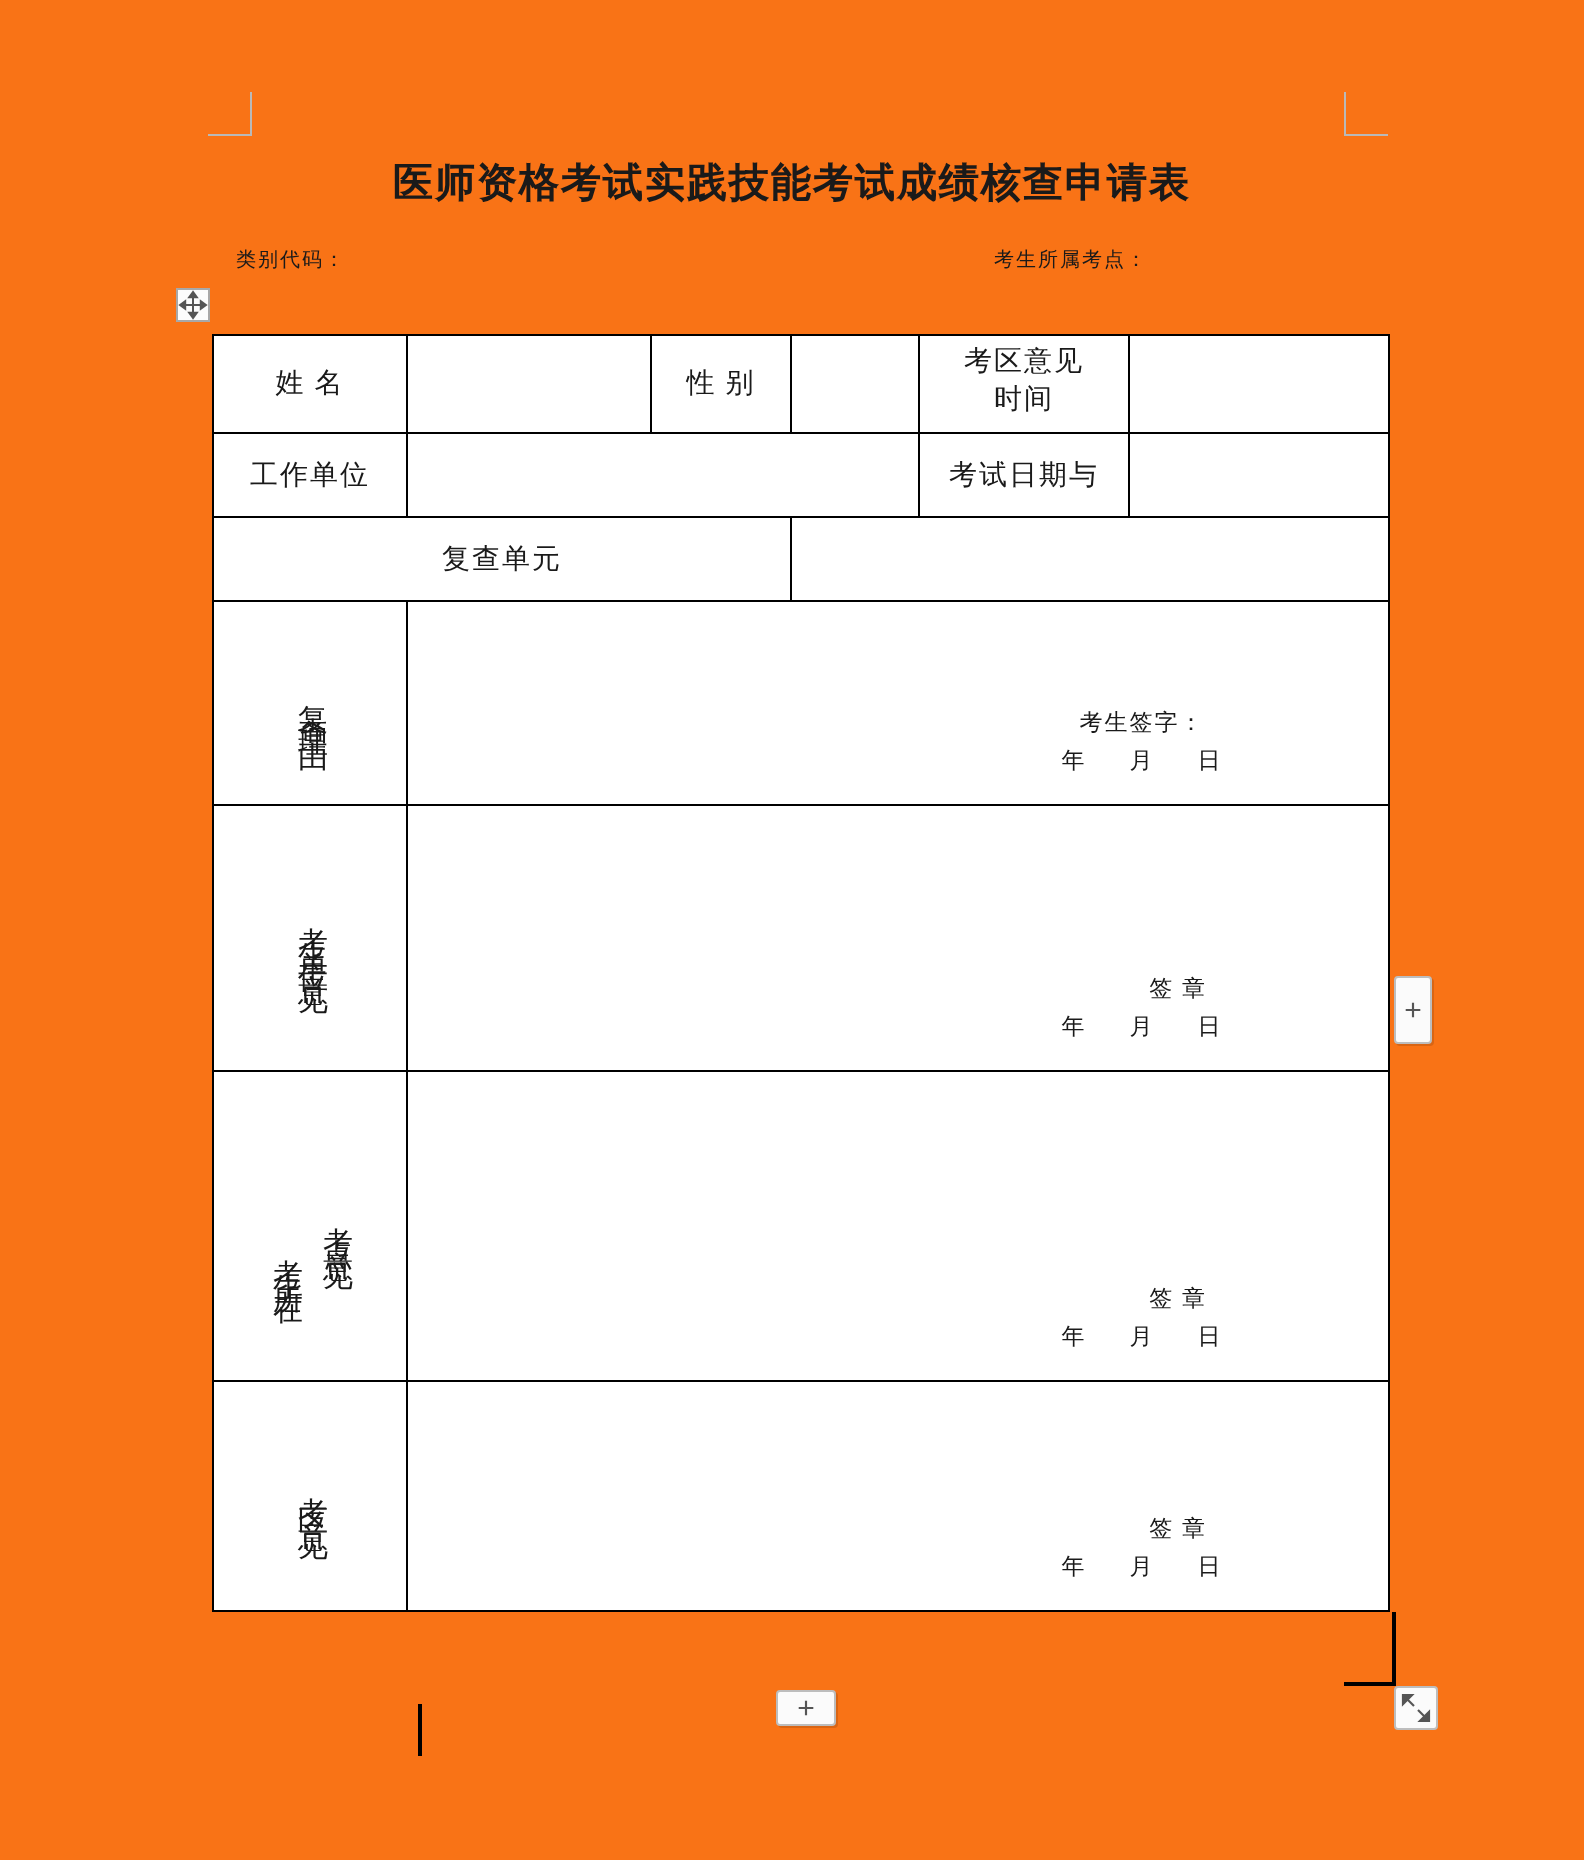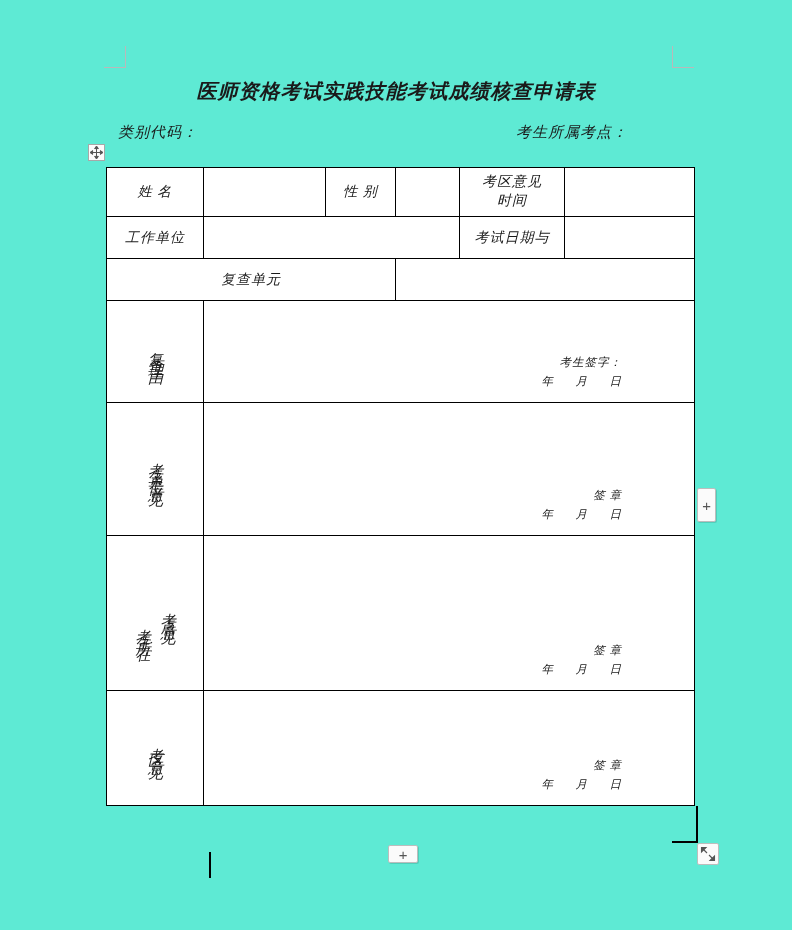--- a/index.html
+++ b/index.html
@@ -11,22 +11,21 @@
     height: 930px;
     background: #ffffff;
     font-family: "Liberation Serif", "DejaVu Serif", serif;
     overflow: hidden;
     position: relative;
   }
 
   .page {
     position: absolute;
     inset: 0;
-    background: #5eead4;
-    font-style: italic;
+    background: #f97316;
   }
 
   
   .crop-mark {
     position: absolute;
     width: 22px;
     height: 22px;
   }
   .crop-mark i {
     position: absolute;
@@ -68,26 +67,26 @@
     font-size: 20px;
     font-weight: bold;
     letter-spacing: 1px;
     color: #1a1a1a;
     font-family: "Liberation Serif", "DejaVu Serif", serif;
   }
 
   .subline {
     position: absolute;
     top: 123px;
-    font-size: 15px;
+    font-size: 10px;
     color: #1a1a1a;
     letter-spacing: 1px;
   }
   .subline-left { left: 118px; }
-  .subline-right { left: 516px; }
+  .subline-right { left: 497px; }
 
   
   .form-table {
     position: absolute;
     left: 106px;
     top: 167px;
     width: 588px;
     border-collapse: collapse;
     table-layout: fixed;
     padding-left: 32px;
@@ -152,21 +151,21 @@
     height: 100%;
     position: relative;
   }
   .sig-inner {
     position: absolute;
     right: 72px;
     bottom: 10px;
     font-size: 11.5px;
     line-height: 1.7;
     letter-spacing: 1px;
-    text-align: right;
+    text-align: center;
     color: #1a1a1a;
     white-space: nowrap;
   }
   .sig-inner .d { letter-spacing: 1px; }
   .sig-inner .d span { display: inline-block; width: 34px; }
   .sig-stamp { padding-left: 36px; }
 
   
   .move-handle {
     position: absolute;

